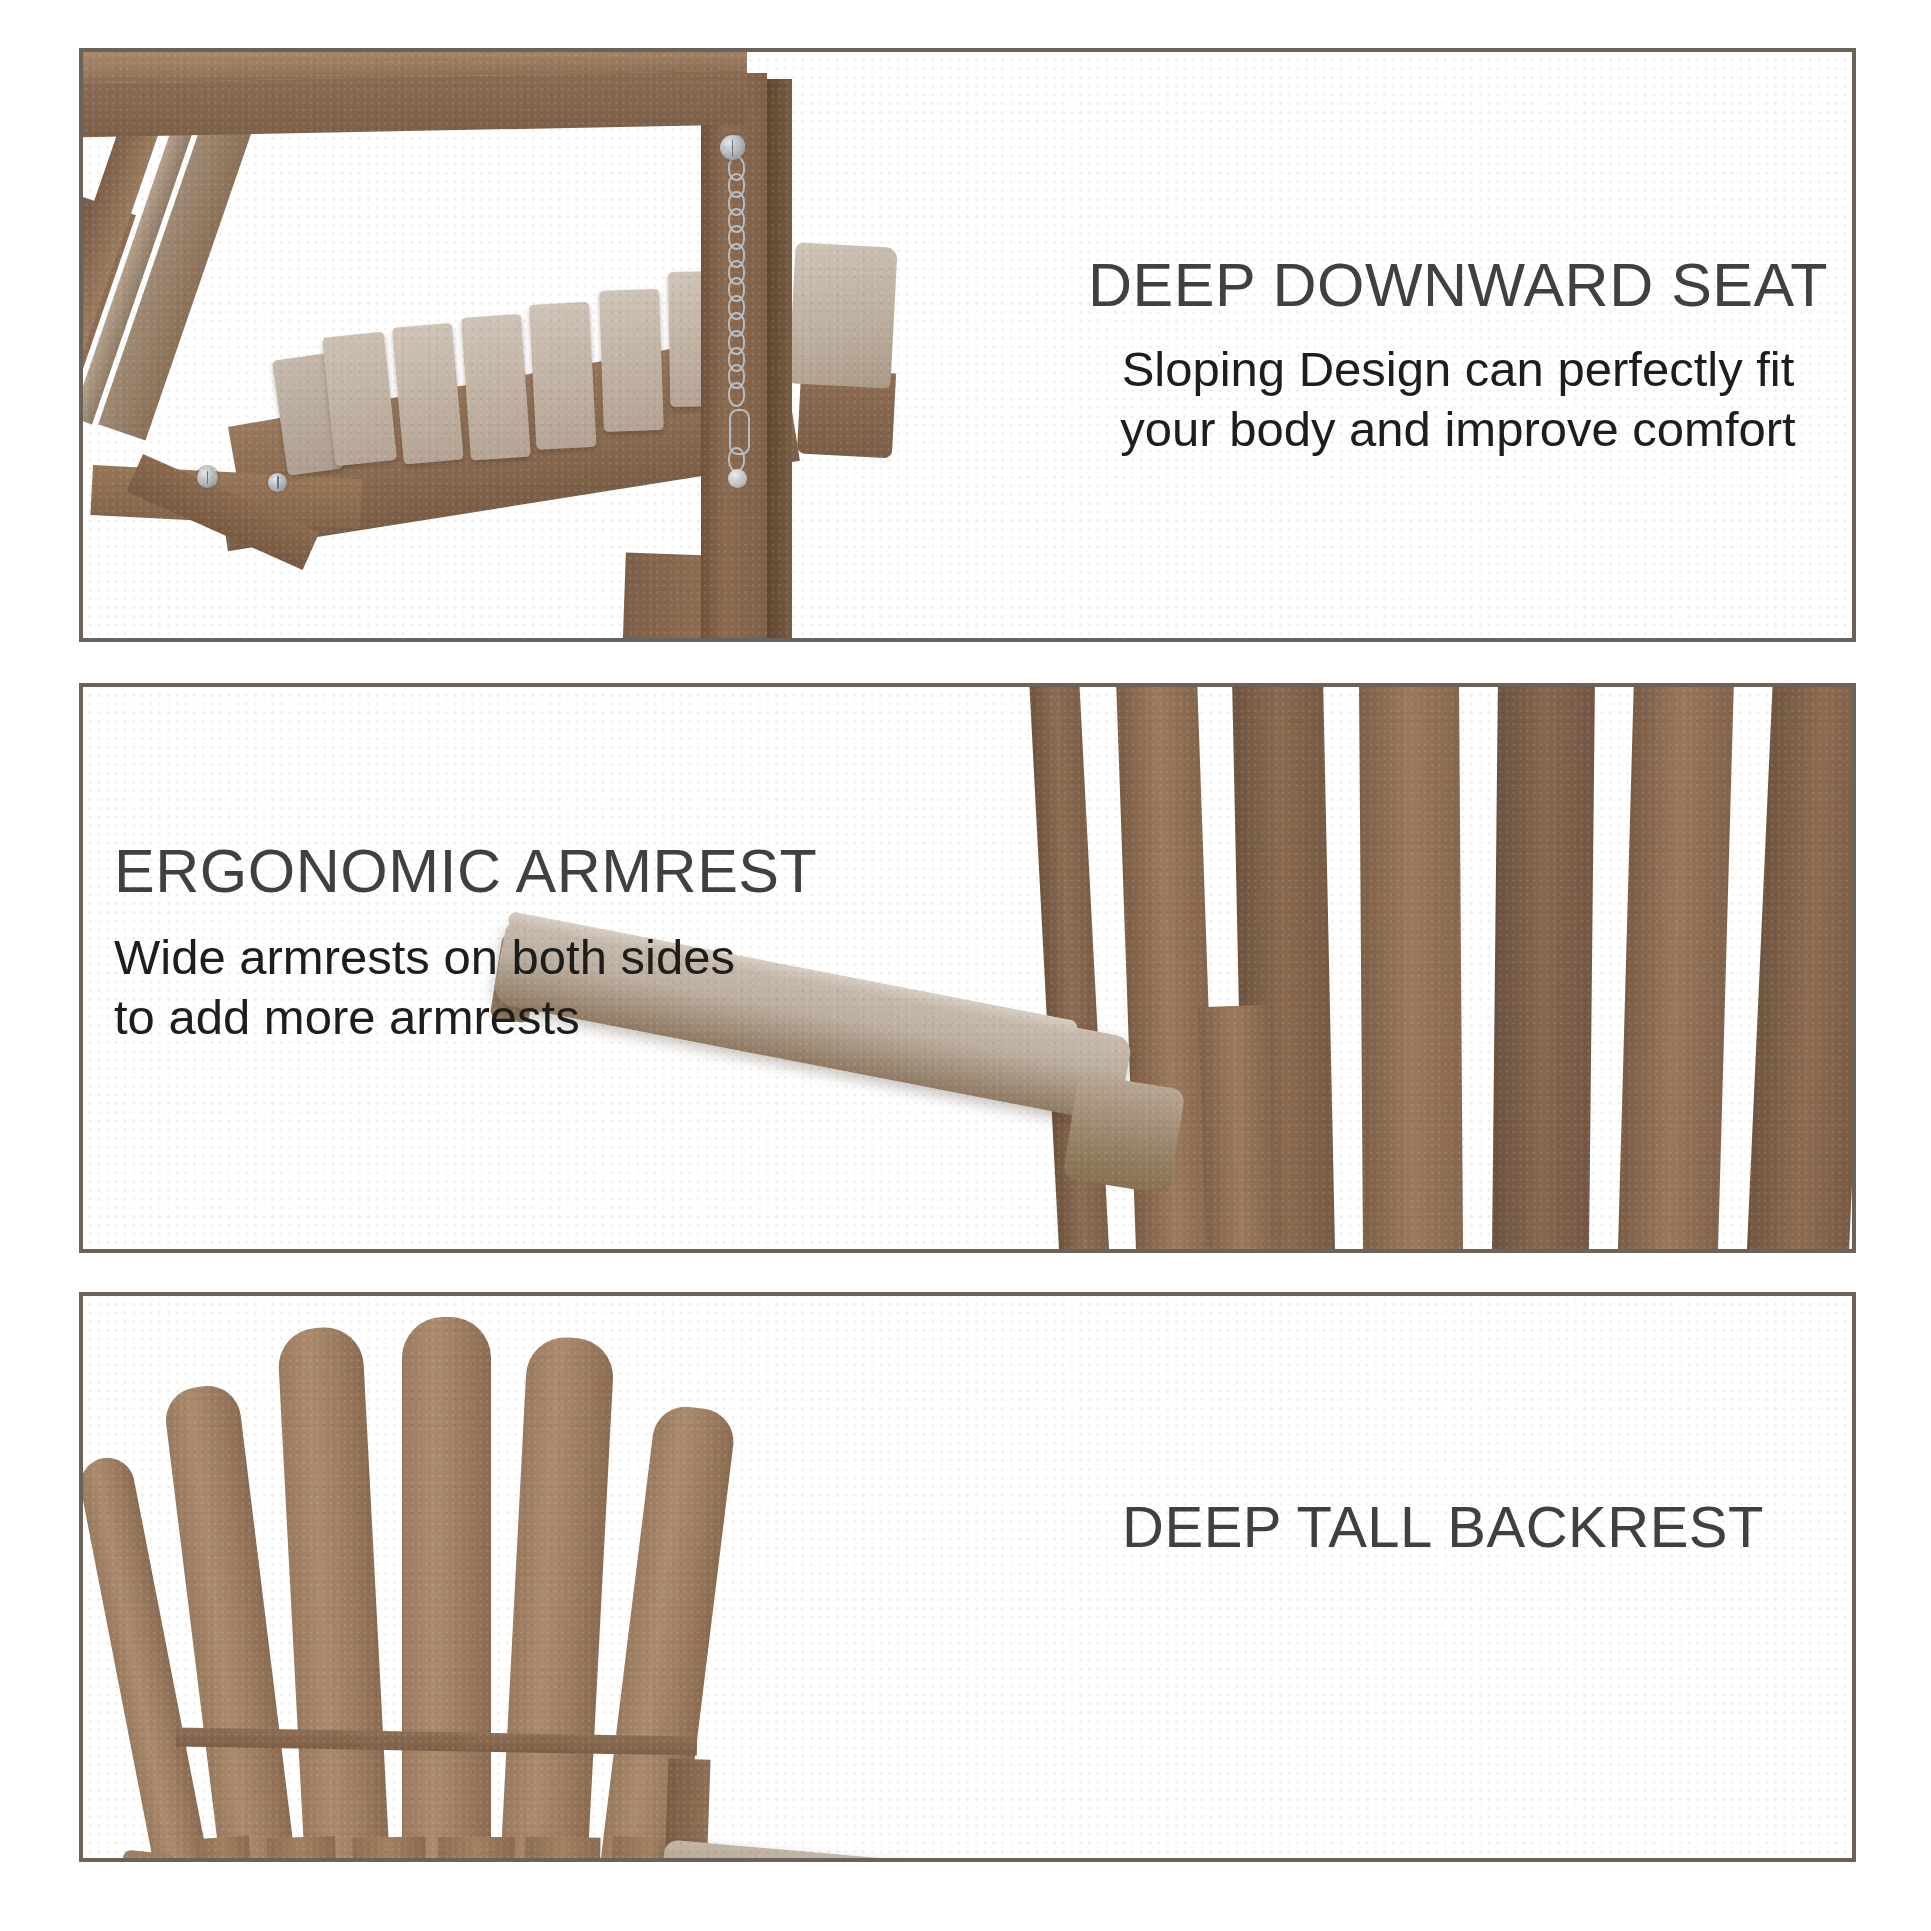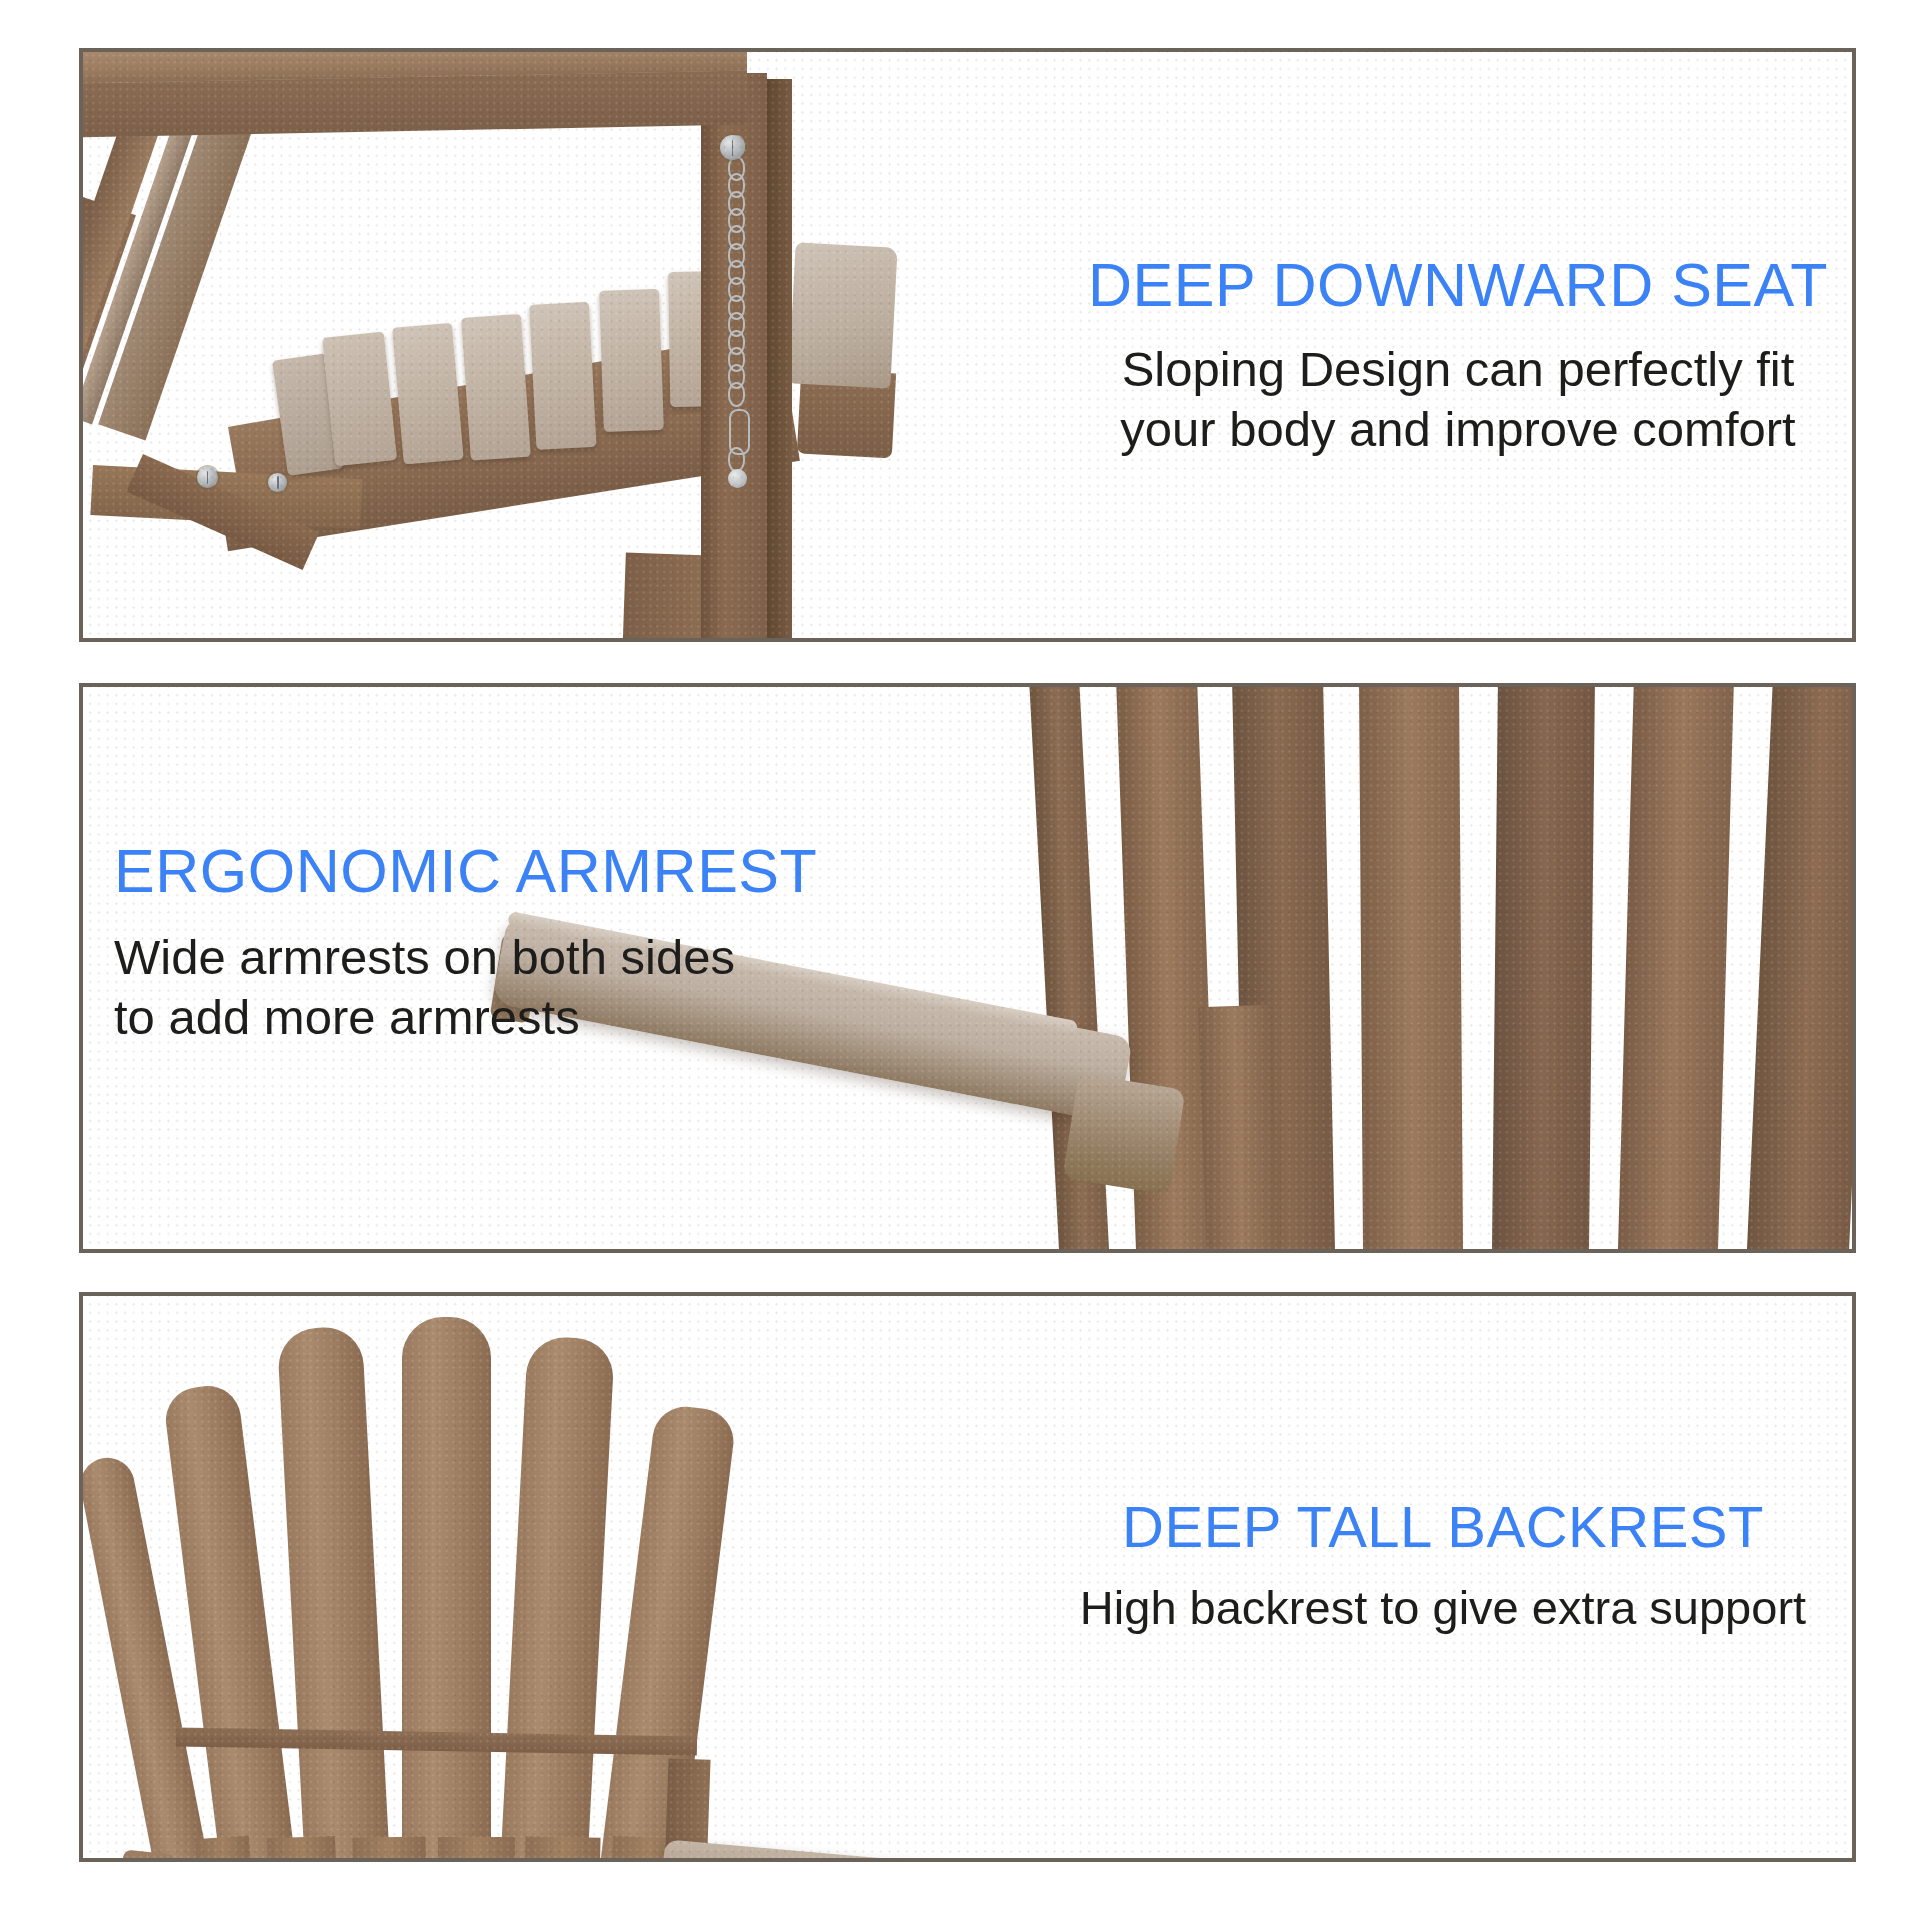--- a/index.html
+++ b/index.html
@@ -34,21 +34,21 @@
     inset: 0;
     overflow: hidden;
   }
   #panel-1 { left: 79px;  top: 48px;   width: 1777px; height: 594px; }
   #panel-2 { left: 79px;  top: 683px;  width: 1777px; height: 570px; }
   #panel-3 { left: 79px;  top: 1292px; width: 1777px; height: 570px; }
 
   
   .text-block { position: absolute; }
   .headline {
-    color: #3b82f6;
+    color: #404040;
     font-weight: 400;
     letter-spacing: 0.5px;
     line-height: 1.05;
     white-space: nowrap;
     font-stretch: condensed;
   }
   .subline {
     color: #1d1d1b;
     font-weight: 300;
     line-height: 1.22;
@@ -459,19 +459,16 @@
 
         <div class="p3-armrest right"></div>
 
         <div class="speckle"></div>
       </div>
     </div>
   </div>
 
   <div class="text-block" id="text-3">
     <div class="headline">DEEP TALL BACKREST</div>
-    <div class="subline">
-      <div>High backrest to give extra support</div>
-    </div>
   </div>
 
 </div>
 
 
 </body></html>

